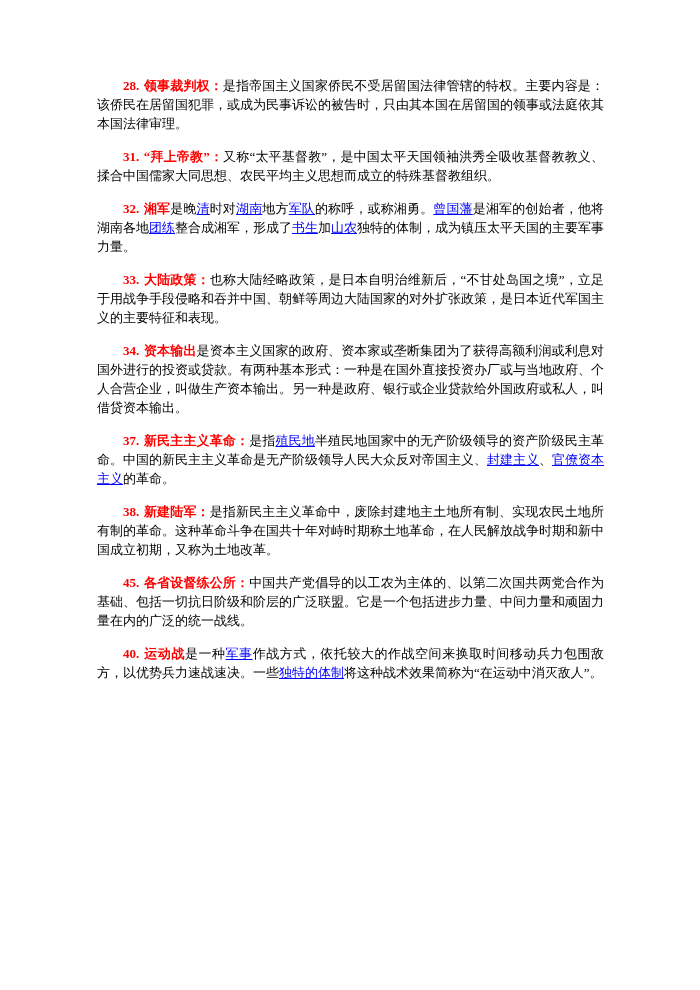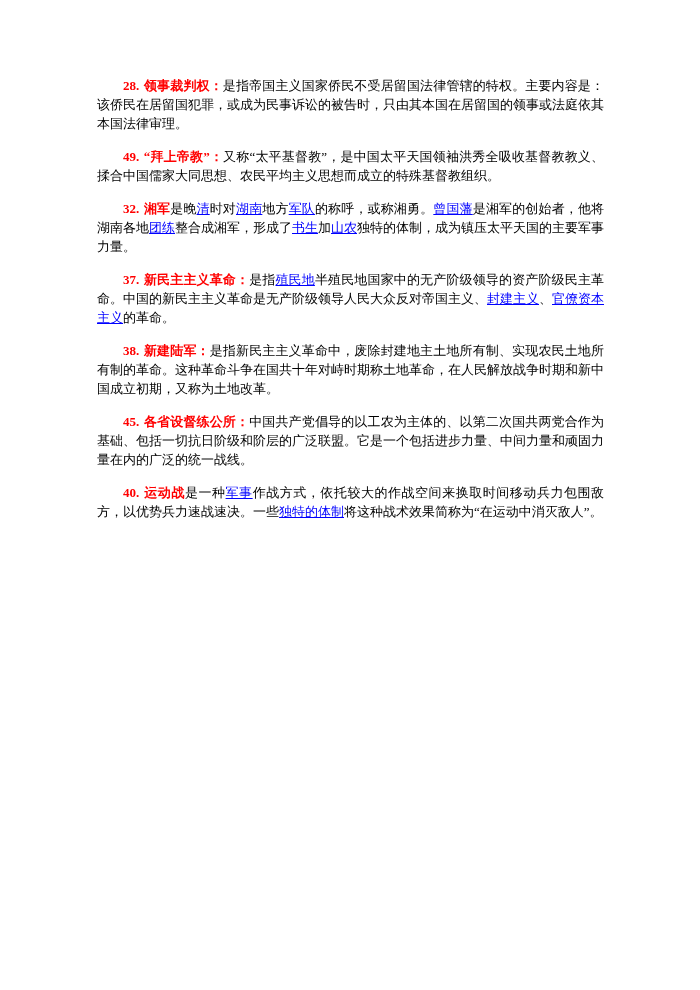--- a/index.html
+++ b/index.html
@@ -41,19 +41,21 @@
   }
   .seg-text {
     color: #000000;
   }
 </style>
 </head>
 <body>
 
 <div class="page">
     <p class="entry"><span class="entry-num">28.</span><span class="entry-term">领事裁判权</span><span class="entry-sep">：</span><span class="seg-text">是指帝国主义国家侨民不受居留国法律管辖的特权。主要内容是：该侨民在居留国犯罪，或成为民事诉讼的被告时，只由其本国在居留国的领事或法庭依其本国法律审理。</span></p>
-    <p class="entry"><span class="entry-num">49.</span><span class="entry-term">“拜上帝教”</span><span class="entry-sep">：</span><span class="seg-text">又称“太平基督教”，是中国太平天国领袖洪秀全吸收基督教教义、揉合中国儒家大同思想、农民平均主义思想而成立的特殊基督教组织。</span></p>
+    <p class="entry"><span class="entry-num">31.</span><span class="entry-term">“拜上帝教”</span><span class="entry-sep">：</span><span class="seg-text">又称“太平基督教”，是中国太平天国领袖洪秀全吸收基督教教义、揉合中国儒家大同思想、农民平均主义思想而成立的特殊基督教组织。</span></p>
     <p class="entry"><span class="entry-num">32.</span><span class="entry-term">湘军</span><span class="seg-text">是晚</span><a href="#" class="doc-link">清</a><span class="seg-text">时对</span><a href="#" class="doc-link">湖南</a><span class="seg-text">地方</span><a href="#" class="doc-link">军队</a><span class="seg-text">的称呼，或称湘勇。</span><a href="#" class="doc-link">曾国藩</a><span class="seg-text">是湘军的创始者，他将湖南各地</span><a href="#" class="doc-link">团练</a><span class="seg-text">整合成湘军，形成了</span><a href="#" class="doc-link">书生</a><span class="seg-text">加</span><a href="#" class="doc-link">山农</a><span class="seg-text">独特的体制，成为镇压太平天国的主要军事力量。</span></p>
+    <p class="entry"><span class="entry-num">33.</span><span class="entry-term">大陆政策</span><span class="entry-sep">：</span><span class="seg-text">也称大陆经略政策，是日本自明治维新后，“不甘处岛国之境”，立足于用战争手段侵略和吞并中国、朝鲜等周边大陆国家的对外扩张政策，是日本近代军国主义的主要特征和表现。</span></p>
+    <p class="entry"><span class="entry-num">34.</span><span class="entry-term">资本输出</span><span class="seg-text">是资本主义国家的政府、资本家或垄断集团为了获得高额利润或利息对国外进行的投资或贷款。有两种基本形式：一种是在国外直接投资办厂或与当地政府、个人合营企业，叫做生产资本输出。另一种是政府、银行或企业贷款给外国政府或私人，叫借贷资本输出。</span></p>
     <p class="entry"><span class="entry-num">37.</span><span class="entry-term">新民主主义革命</span><span class="entry-sep">：</span><span class="seg-text">是指</span><a href="#" class="doc-link">殖民地</a><span class="seg-text">半殖民地国家中的无产阶级领导的资产阶级民主革命。中国的新民主主义革命是无产阶级领导人民大众反对帝国主义、</span><a href="#" class="doc-link">封建主义</a><span class="seg-text">、</span><a href="#" class="doc-link">官僚资本主义</a><span class="seg-text">的革命。</span></p>
     <p class="entry"><span class="entry-num">38.</span><span class="entry-term">新建陆军</span><span class="entry-sep">：</span><span class="seg-text">是指新民主主义革命中，废除封建地主土地所有制、实现农民土地所有制的革命。这种革命斗争在国共十年对峙时期称土地革命，在人民解放战争时期和新中国成立初期，又称为土地改革。</span></p>
     <p class="entry"><span class="entry-num">45.</span><span class="entry-term">各省设督练公所</span><span class="entry-sep">：</span><span class="seg-text">中国共产党倡导的以工农为主体的、以第二次国共两党合作为基础、包括一切抗日阶级和阶层的广泛联盟。它是一个包括进步力量、中间力量和顽固力量在内的广泛的统一战线。</span></p>
     <p class="entry"><span class="entry-num">40.</span><span class="entry-term">运动战</span><span class="seg-text">是一种</span><a href="#" class="doc-link">军事</a><span class="seg-text">作战方式，依托较大的作战空间来换取时间移动兵力包围敌方，以优势兵力速战速决。一些</span><a href="#" class="doc-link">独特的体制</a><span class="seg-text">将这种战术效果简称为“在运动中消灭敌人”。</span></p>
   </div>
 
 </body></html>

